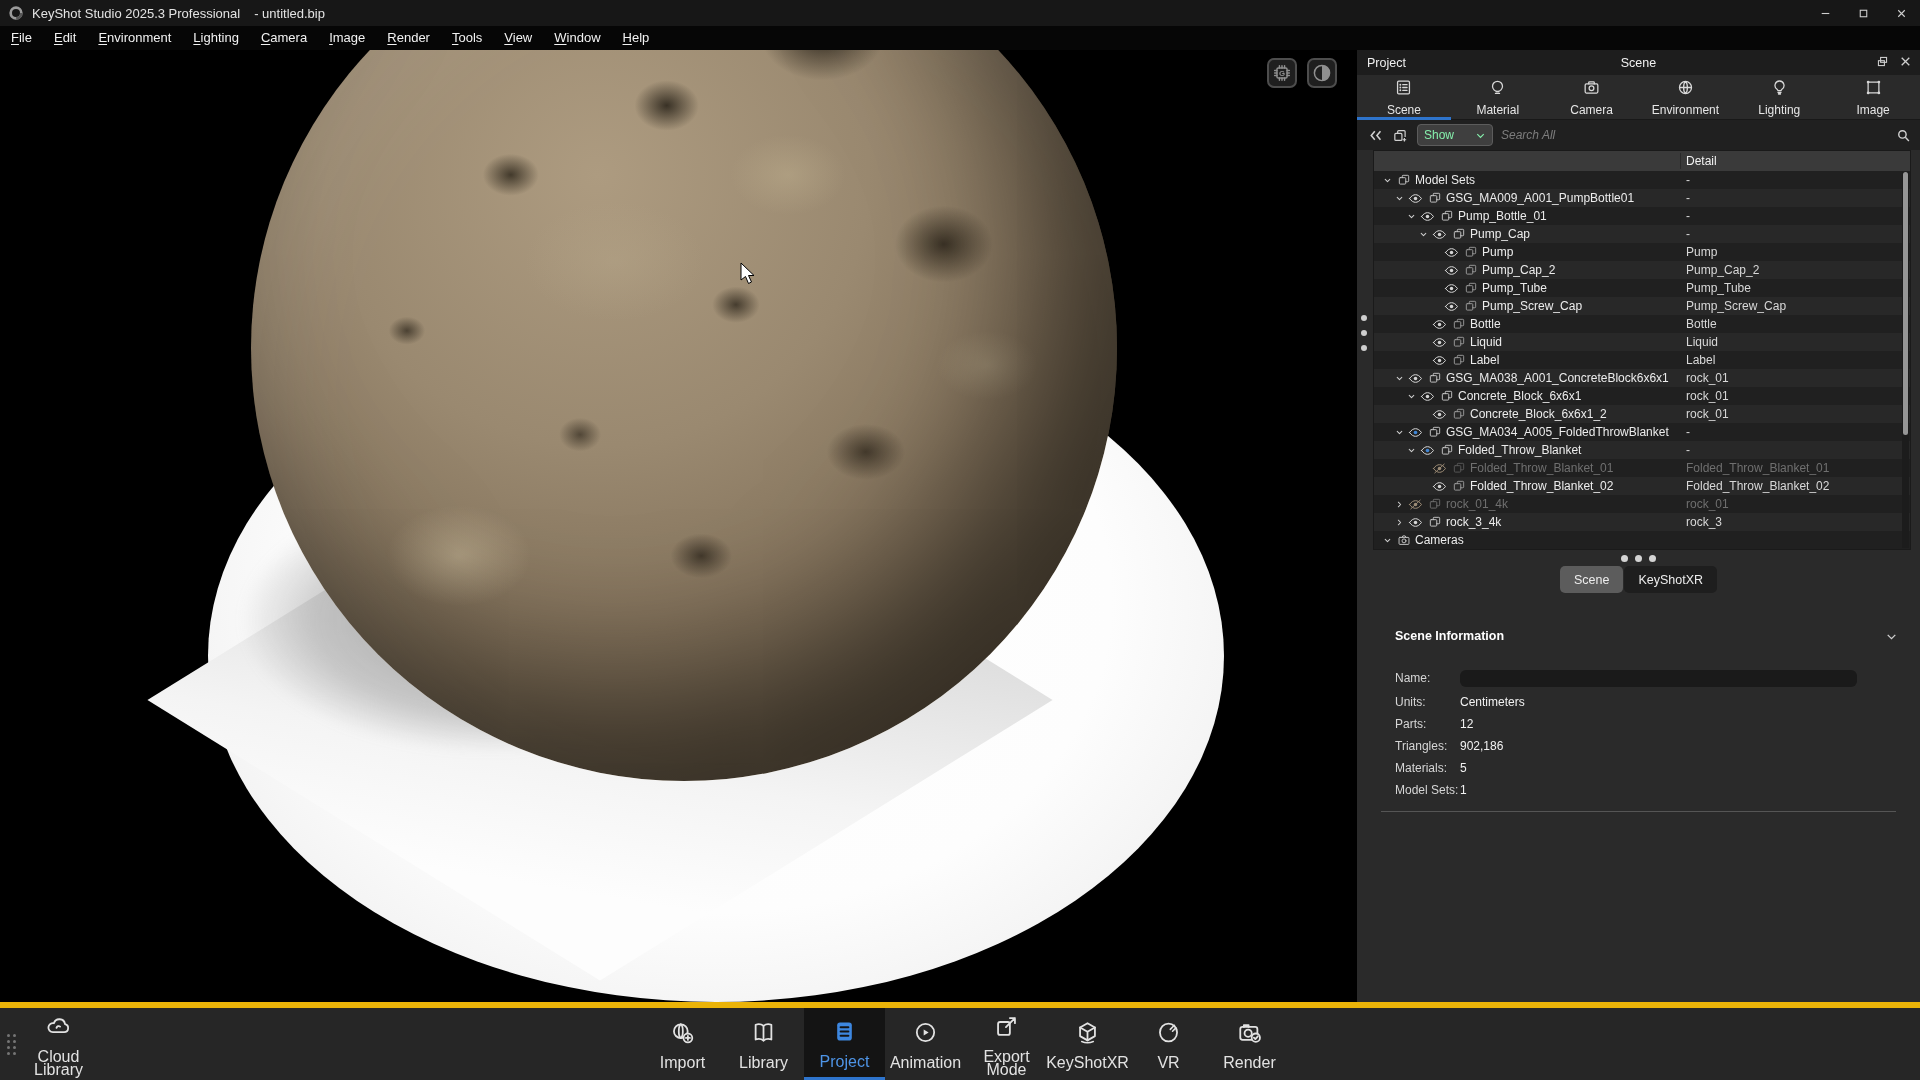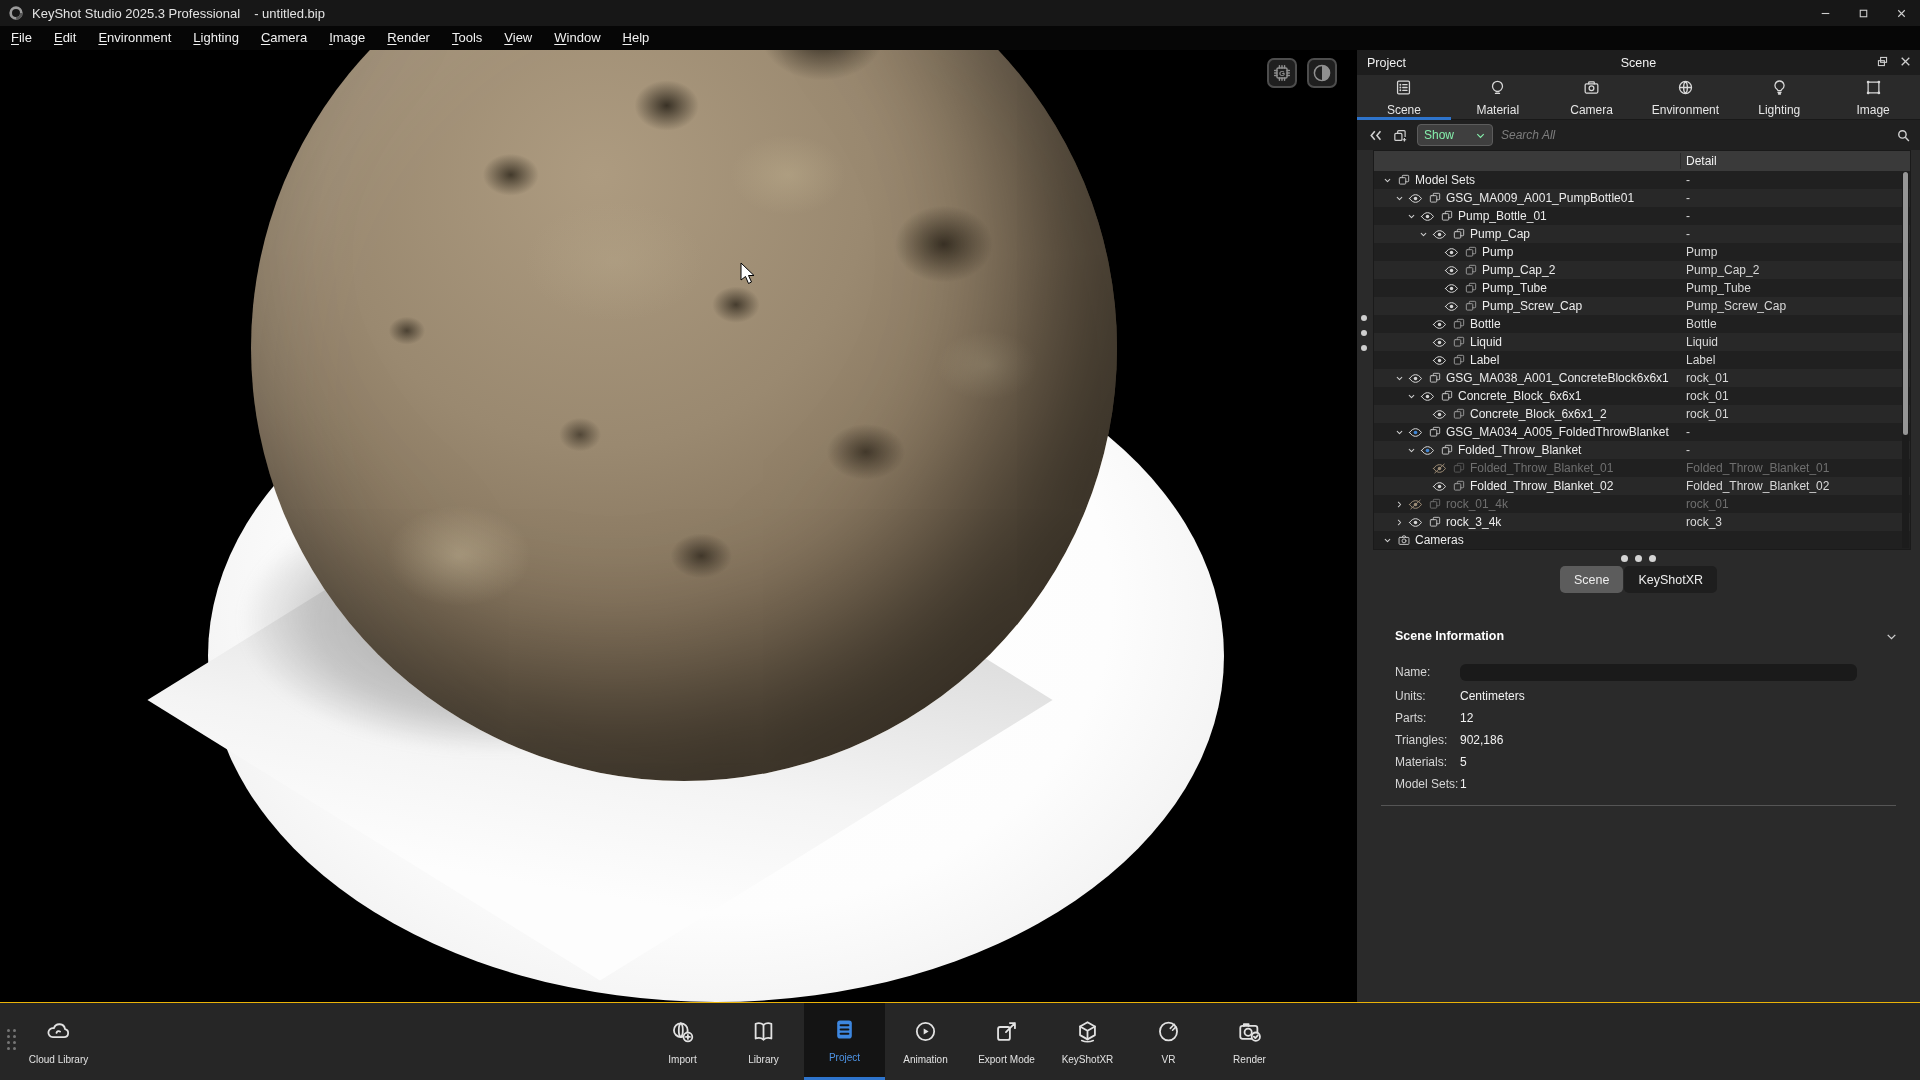--- a/index.html
+++ b/index.html
@@ -109,34 +109,34 @@
   .splitter-dots{height:16px; display:flex; align-items:center; justify-content:center; gap:7px;}
   .splitter-dots i{width:7px; height:7px; border-radius:50%; background:#d4d4d4;}
   .btabs{display:flex; justify-content:center; gap:1px; height:27px;}
   .btab{min-width:62px; padding:0 14px; display:flex; align-items:center; justify-content:center;
     background:#1e1e1e; color:#ededed; border-radius:5px; font-size:12.5px;}
   .btab.active{background:#5c5c5c;}
 
   .sceneinfo{margin-top:36px; padding:0 14px 0 14px;}
   .si-head{display:flex; align-items:center; font-weight:bold; color:#fff; font-size:12.5px; padding:0 8px 0 24px;}
   .si-head svg{width:13px; height:13px; margin-left:auto; color:#cfcfcf;}
-  .si-fields{margin-top:16px;}
+  .si-fields{margin-top:22px;}
   .si-row{display:flex; align-items:center; height:22px; padding-left:24px; color:#d6d6d6;}
   .si-row.inputrow{height:26px;}
   .si-label{width:65px;}
   .si-value{color:#f2f2f2;}
   .si-input{width:397px; height:17px; background:#1a1a1a; border:none; border-radius:6px; outline:none;
     color:#e8e8e8; padding:0 8px; font-family:"Liberation Sans",sans-serif; font-size:12px;}
   .si-divider{margin:10px 10px 0 10px; border-top:1px solid #555;}
 
   .panel-grip{position:absolute; left:4px; top:265px; display:flex; flex-direction:column; gap:9px;}
   .panel-grip i{width:6px; height:6px; border-radius:50%; background:#cfcfcf;}
 
   
-  .toolbar{position:relative; height:78px; background:var(--tb-bg); border-top:1px solid #eab308; font-size:10px;}
+  .toolbar{position:relative; height:78px; background:var(--tb-bg); border-top:6px solid #eab308; font-size:16px;}
   .tb-grip{position:absolute; left:7px; top:26px; display:grid; grid-template-columns:repeat(2,3px); grid-auto-rows:3px; gap:3px;}
   .tb-grip i{background:#757575; border-radius:50%;}
   .tb-left{position:absolute; left:18px; top:0; height:100%; display:flex;}
   .tb-center{position:absolute; left:642px; top:0; height:100%; display:flex;}
   .tb-right{position:absolute; right:4px; top:0; height:100%; display:flex;}
   .tb-item{width:81px; height:100%; display:flex; flex-direction:column; align-items:center; justify-content:center;
     gap:6px; color:#e2e2e2; text-align:center;}
   .tb-item svg{width:27px; height:27px;}
   .tb-item .lbl{line-height:13px;}
   .tb-item.active{background:#141414; border-bottom:3px solid var(--accent); color:var(--active-label);}

